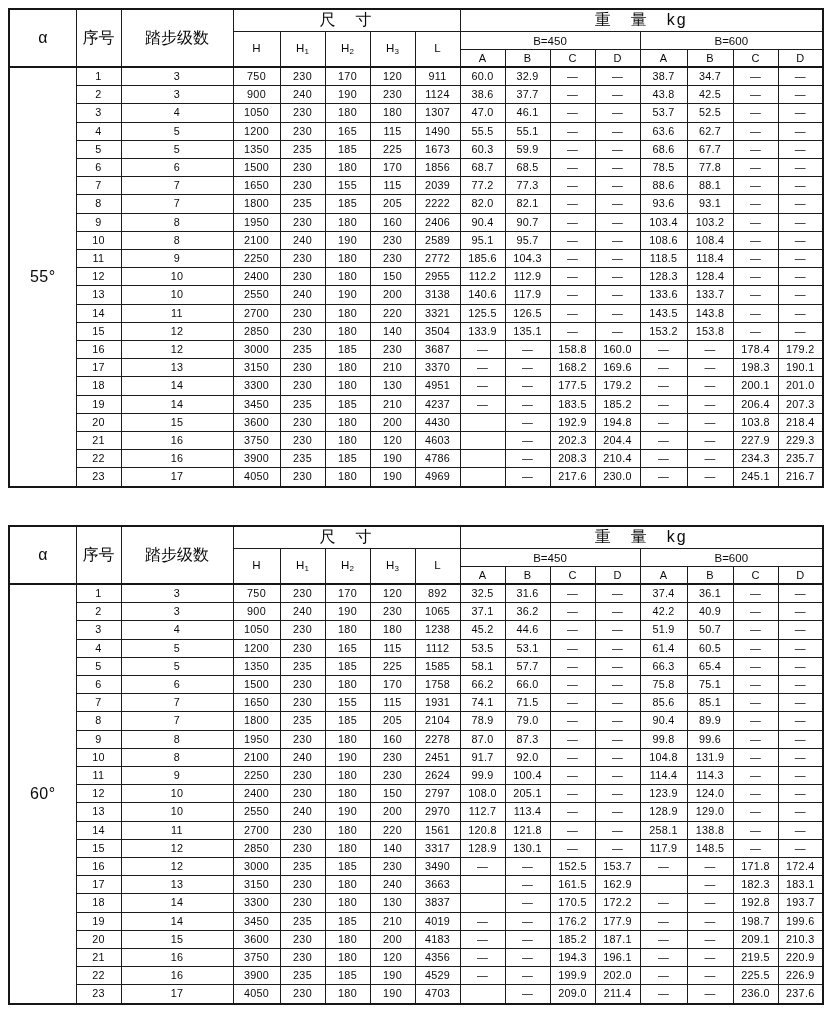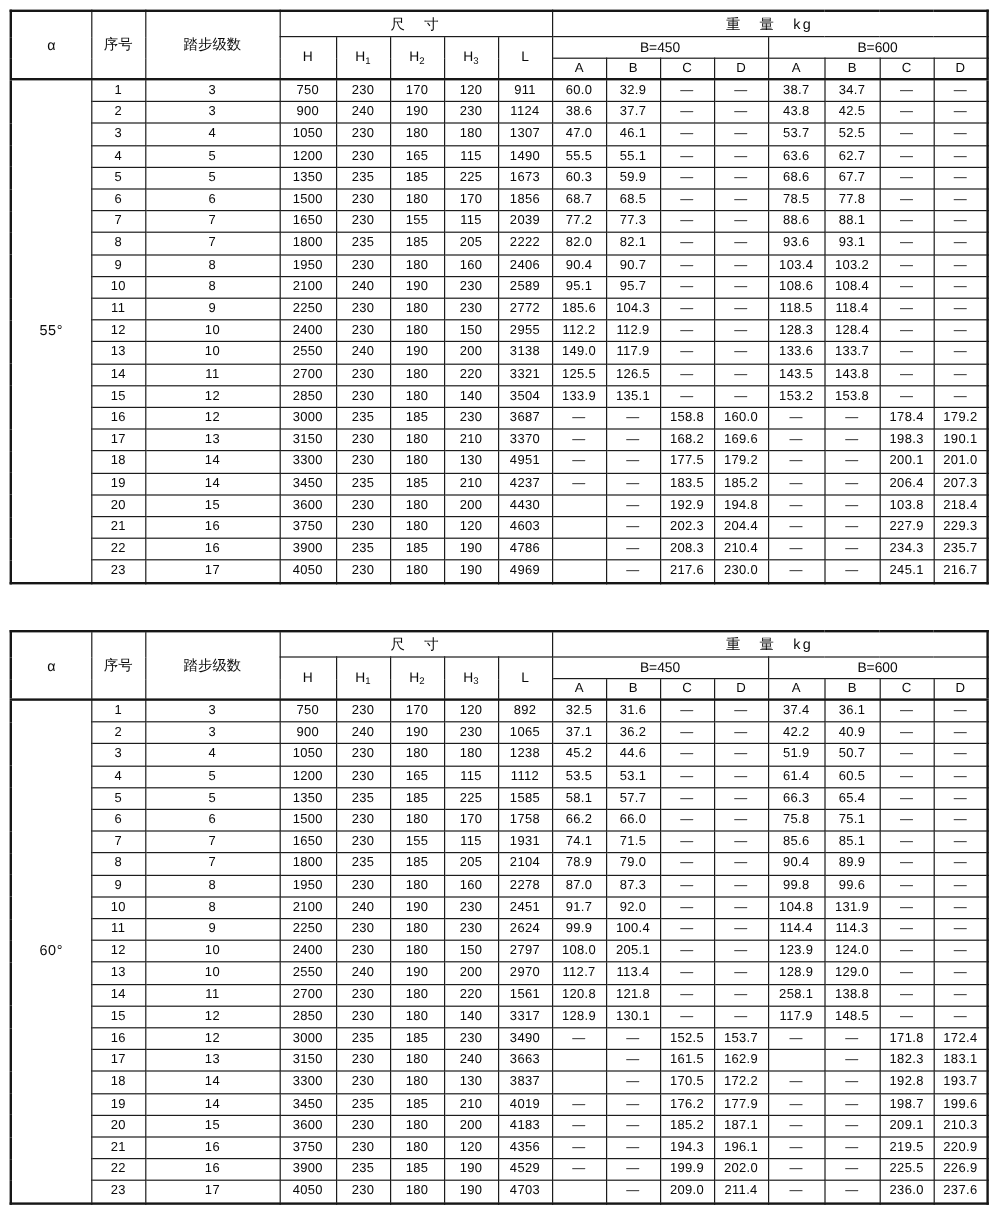--- a/index.html
+++ b/index.html
@@ -21,27 +21,27 @@
 
   table.spec th, table.spec td {
     border:1px solid #1c1c1c;
     text-align:center; vertical-align:middle;
     padding:0; margin:0;
     font-weight:normal;
     white-space:nowrap; overflow:hidden;
   }
   table.spec thead { border-bottom:2px solid #161616; }
 
-  thead tr.r1 th { height:20px; font-size:12px; }
+  thead tr.r1 th { height:20px; font-size:16px; }
   thead tr.r2 th { height:17px; font-size:11.5px; }
   thead tr.r3 th { height:16px; font-size:11px; }
   tbody td { height:17.2px; font-size:10.8px; line-height:17.2px; letter-spacing:0.3px; }
 
   th sub { font-size:8px; vertical-align:-2px; letter-spacing:0; }
-  td.alpha-cell { font-size:12px; letter-spacing:0.5px; }
+  td.alpha-cell { font-size:16px; letter-spacing:0.5px; }
   th.cjk-spread { letter-spacing:2px; }
 </style>
 </head>
 <body>
 
 <div class="sheet">
 
   <table class="spec" id="table-55">
     <colgroup>
       <col style="width:67px">
@@ -296,21 +296,21 @@
           <td>—</td>
         </tr>
         <tr>
           <td>13</td>
           <td>10</td>
           <td>2550</td>
           <td>240</td>
           <td>190</td>
           <td>200</td>
           <td>3138</td>
-          <td>149.0</td>
+          <td>140.6</td>
           <td>117.9</td>
           <td>—</td>
           <td>—</td>
           <td>133.6</td>
           <td>133.7</td>
           <td>—</td>
           <td>—</td>
         </tr>
         <tr>
           <td>14</td>

